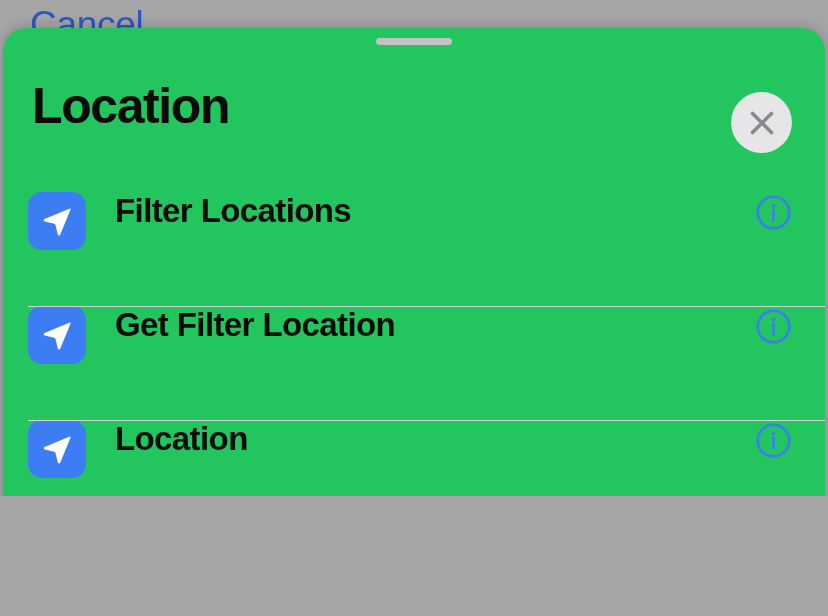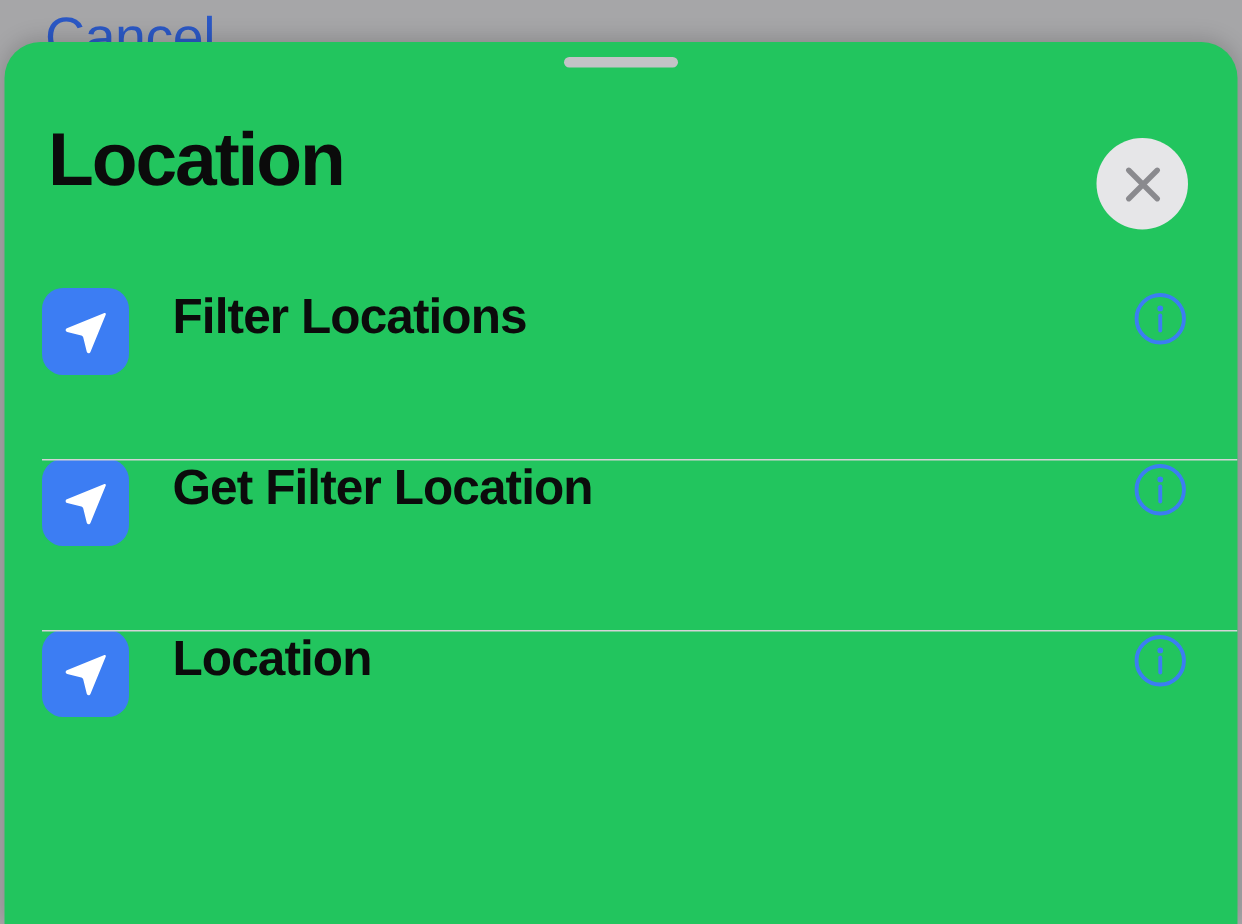--- a/index.html
+++ b/index.html
@@ -12,21 +12,21 @@
     height: 616px;
     overflow: hidden;
     font-family: "Liberation Sans", sans-serif;
     background: #a6a6a8;
     -webkit-font-smoothing: antialiased;
   }
 
   .screen {
     position: relative;
     width: 828px;
-    height: 616px;
+    height: 496px;
     background: #a6a6a8;
     overflow: hidden;
   }
 
   
   .bg-navbar {
     position: absolute;
     left: 0;
     top: 0;
     width: 828px;

